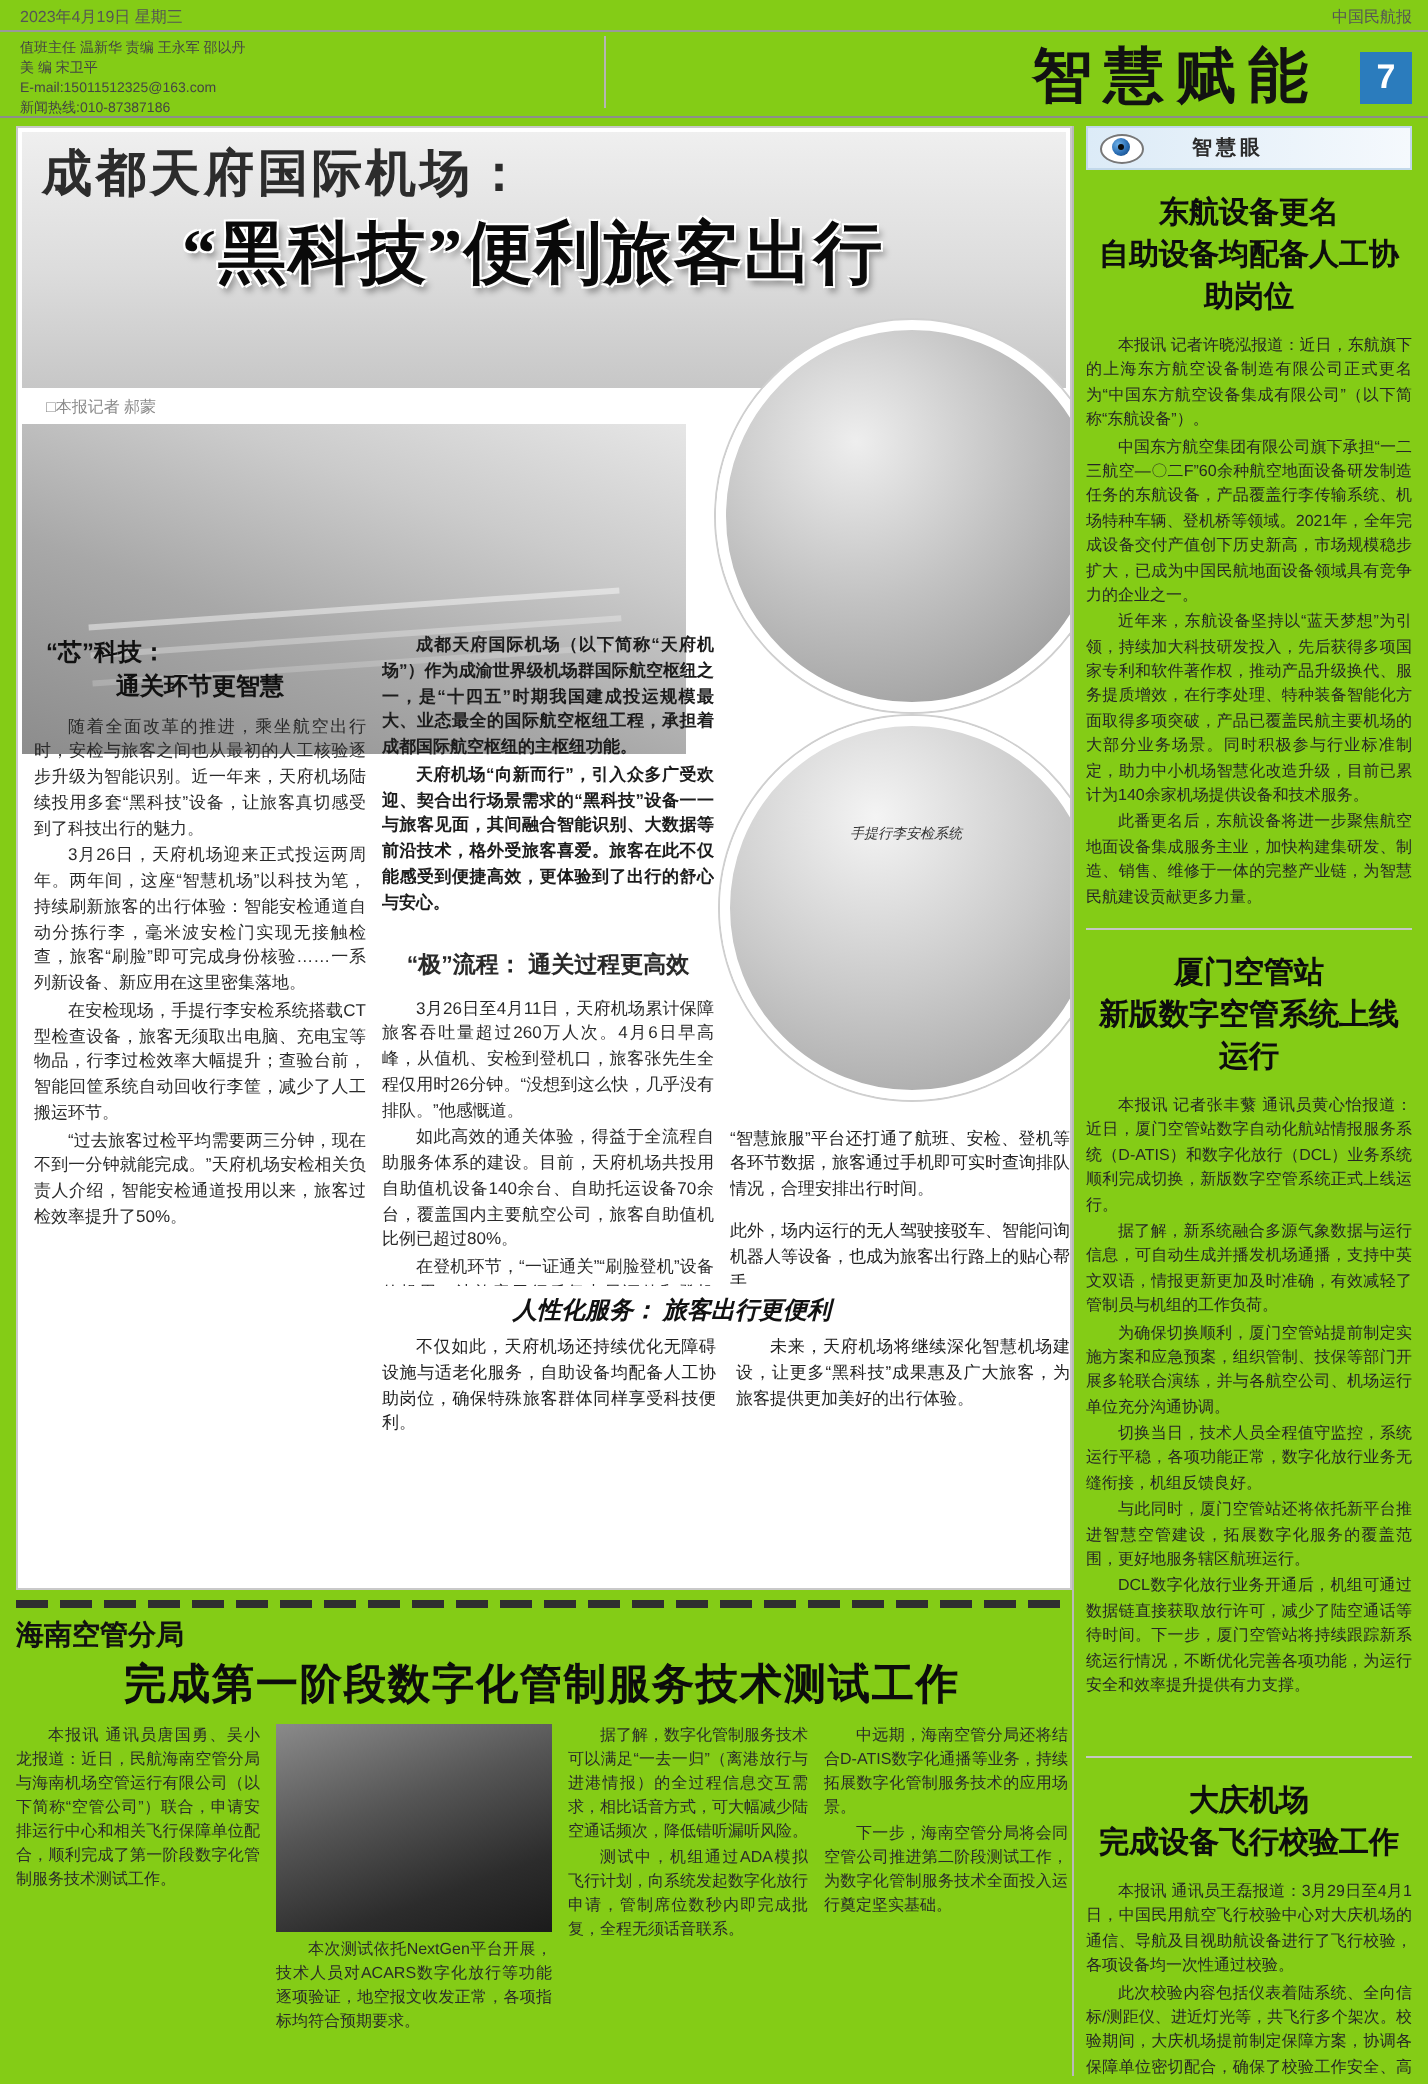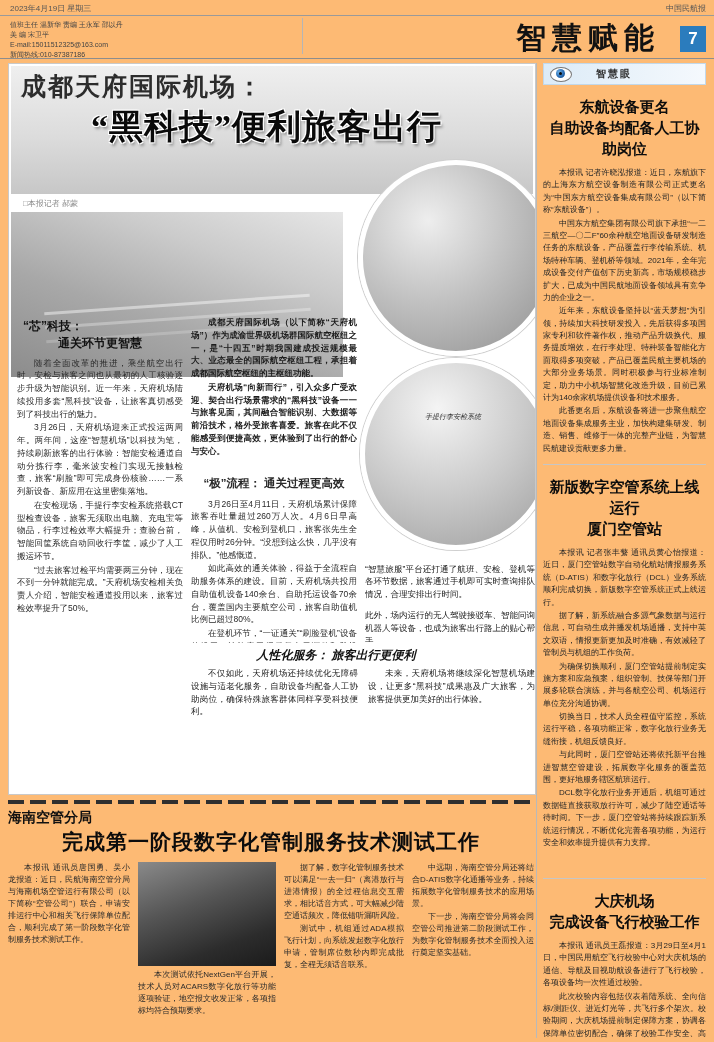--- a/index.html
+++ b/index.html
@@ -1,16 +1,16 @@
 <!DOCTYPE html>
 <html><head>
 <meta charset="utf-8">
 <style>
   html,body{margin:0;padding:0;background:#e9e9e9;}
-  #page{position:relative;width:714px;height:1042px;background:#fdba74;margin:0 auto;overflow:hidden;
+  #page{position:relative;width:714px;height:1042px;background:#84cc16;margin:0 auto;overflow:hidden;
         font-family:"Liberation Sans","DejaVu Sans",sans-serif;color:#222;}
   
   .top-strip{position:absolute;top:3px;left:10px;right:8px;display:flex;justify-content:space-between;
              font-size:8px;color:#555;}
   .top-rule{position:absolute;top:15px;left:0;width:714px;height:1px;background:#9a9a9a;}
   .masthead{position:absolute;top:18px;left:10px;right:8px;height:38px;}
   .staff{position:absolute;left:0;top:2px;width:280px;font-size:7px;line-height:1.45;color:#444;}
   .staff div{white-space:nowrap;}
   .staff-div{position:absolute;left:292px;top:0;width:1px;height:36px;background:#b5b5b5;}
   .section-wrap{position:absolute;right:0;top:0;display:flex;align-items:center;gap:20px;}
@@ -211,22 +211,22 @@
     <div class="s-body body1">
         <p>本报讯 记者许晓泓报道：近日，东航旗下的上海东方航空设备制造有限公司正式更名为“中国东方航空设备集成有限公司”（以下简称“东航设备”）。</p>
         <p>中国东方航空集团有限公司旗下承担“一二三航空—〇二F”60余种航空地面设备研发制造任务的东航设备，产品覆盖行李传输系统、机场特种车辆、登机桥等领域。2021年，全年完成设备交付产值创下历史新高，市场规模稳步扩大，已成为中国民航地面设备领域具有竞争力的企业之一。</p>
         <p>近年来，东航设备坚持以“蓝天梦想”为引领，持续加大科技研发投入，先后获得多项国家专利和软件著作权，推动产品升级换代、服务提质增效，在行李处理、特种装备智能化方面取得多项突破，产品已覆盖民航主要机场的大部分业务场景。同时积极参与行业标准制定，助力中小机场智慧化改造升级，目前已累计为140余家机场提供设备和技术服务。</p>
         <p>此番更名后，东航设备将进一步聚焦航空地面设备集成服务主业，加快构建集研发、制造、销售、维修于一体的完整产业链，为智慧民航建设贡献更多力量。</p>
       </div>
 
     <div class="s-div"></div>
 
     <div class="s-title">
+      <div>厦门空管站</div>
       <div>新版数字空管系统上线运行</div>
-      <div>厦门空管站</div>
     </div>
     <div class="s-body body2">
         <p>本报讯 记者张丰蘩 通讯员黄心怡报道：近日，厦门空管站数字自动化航站情报服务系统（D-ATIS）和数字化放行（DCL）业务系统顺利完成切换，新版数字空管系统正式上线运行。</p>
         <p>据了解，新系统融合多源气象数据与运行信息，可自动生成并播发机场通播，支持中英文双语，情报更新更加及时准确，有效减轻了管制员与机组的工作负荷。</p>
         <p>为确保切换顺利，厦门空管站提前制定实施方案和应急预案，组织管制、技保等部门开展多轮联合演练，并与各航空公司、机场运行单位充分沟通协调。</p>
         <p>切换当日，技术人员全程值守监控，系统运行平稳，各项功能正常，数字化放行业务无缝衔接，机组反馈良好。</p>
         <p>与此同时，厦门空管站还将依托新平台推进智慧空管建设，拓展数字化服务的覆盖范围，更好地服务辖区航班运行。</p>
         <p>DCL数字化放行业务开通后，机组可通过数据链直接获取放行许可，减少了陆空通话等待时间。下一步，厦门空管站将持续跟踪新系统运行情况，不断优化完善各项功能，为运行安全和效率提升提供有力支撑。</p>
       </div>
 

